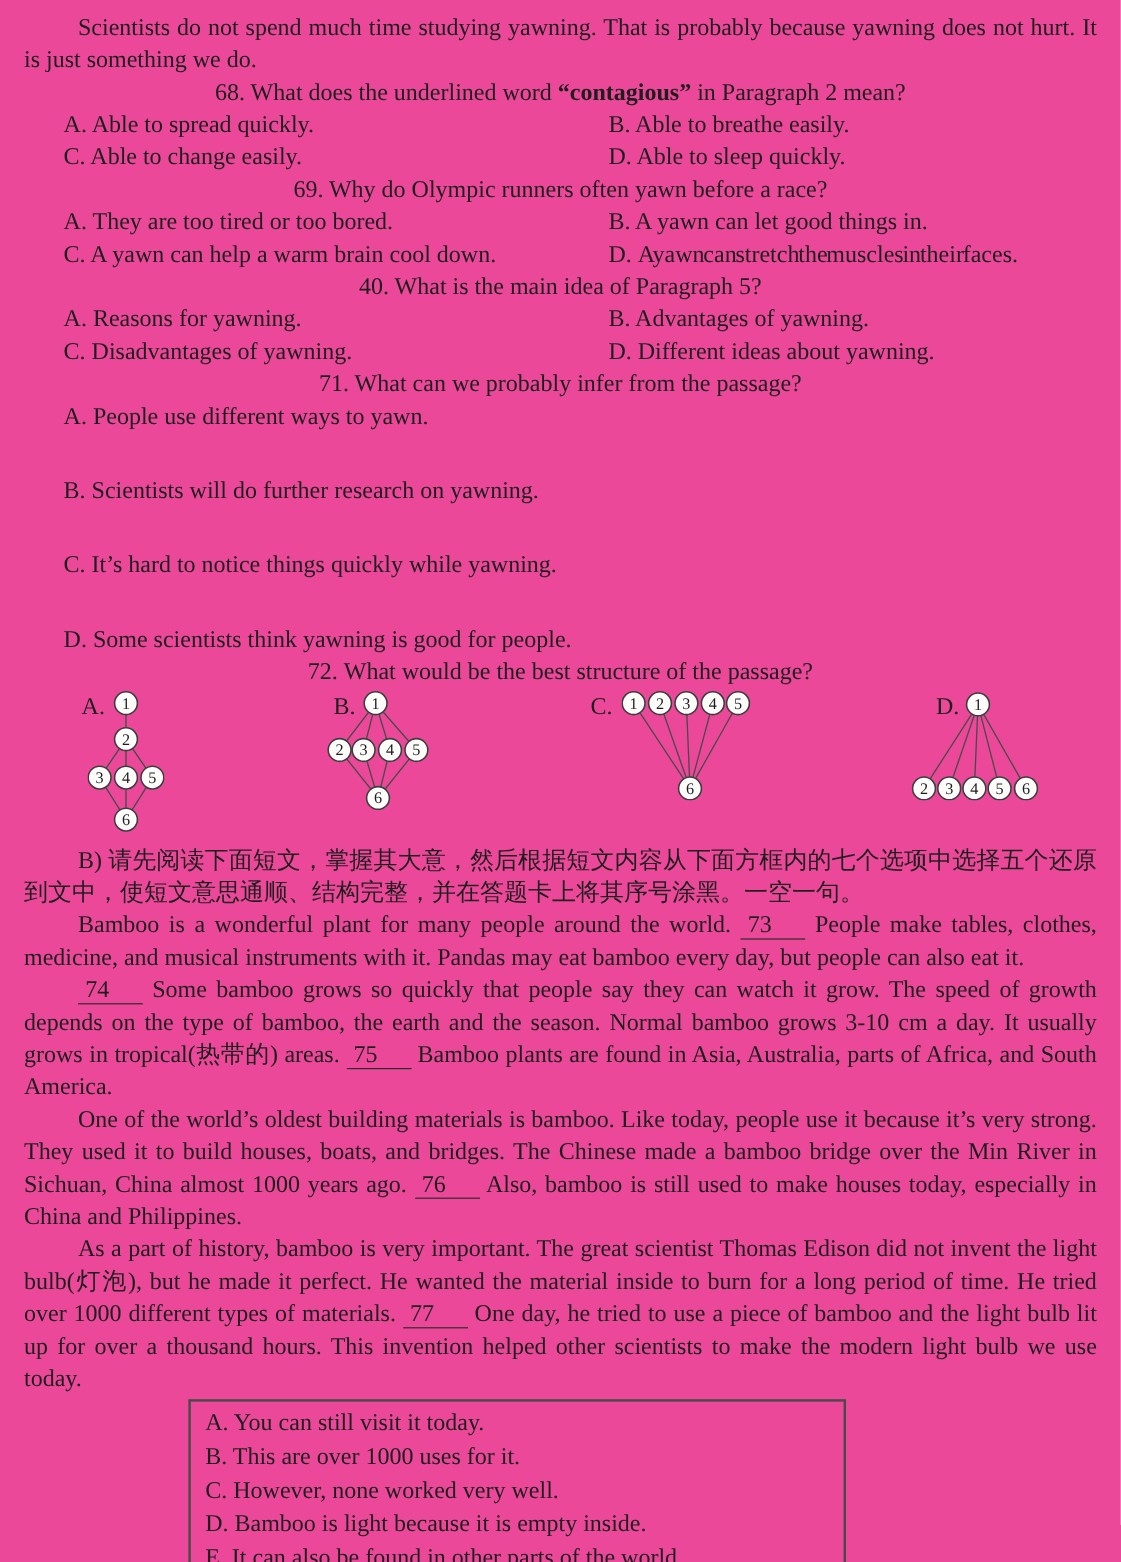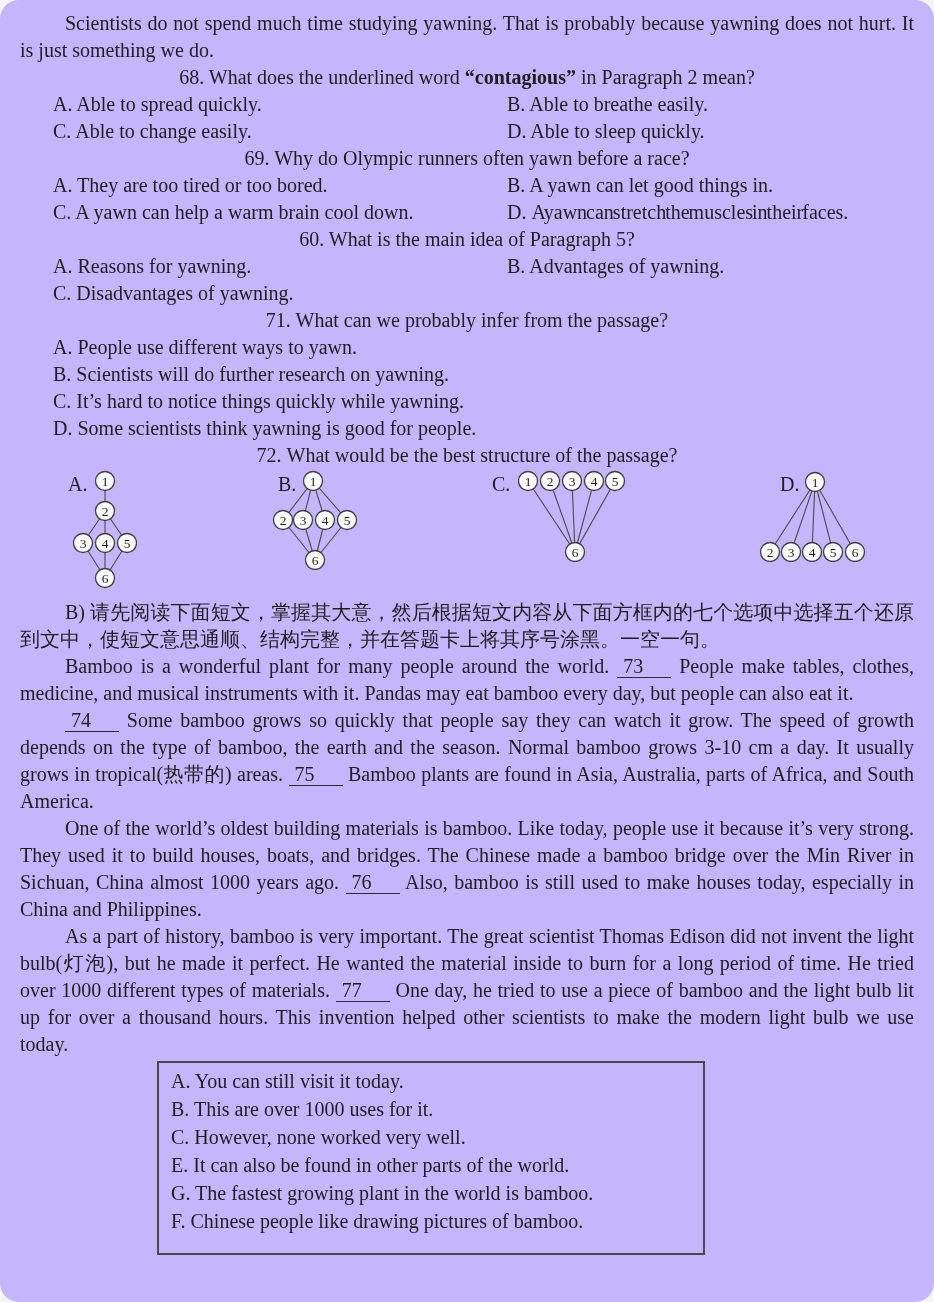--- a/index.html
+++ b/index.html
@@ -4,37 +4,36 @@
 <style>
   * { box-sizing: border-box; }
   html, body { margin: 0; padding: 0; }
   body {
     width: 934px; height: 1302px;
     background: #f6f6f4;
     overflow: hidden;
   }
   .page {
     width: 934px; height: 1302px;
-    background: #c4b5fd;
+    background: #ec4899;
     color: #1e1e1e;
     font-family: "Liberation Serif", "DejaVu Serif", serif;
     font-size: 20px;
     line-height: 27px;
     padding: 10px 20px 0 20px;
     overflow: hidden;
-    border-radius: 19px;
   }
   p { margin: 0; }
   .para { text-align: justify; }
   .indent { text-indent: 45px; }
   .stem { white-space: nowrap; text-align: center; }
   .bold { font-weight: bold; }
   .opts { padding-left: 33px; display: grid; }
   .two-col { grid-template-columns: 454px 1fr; }
-  .one-col { grid-template-columns: 1fr; }
+  .one-col { grid-template-columns: 1fr; gap: 35px; }
   .opt { white-space: nowrap; }
   .tight { word-spacing: -0.30em; }
   .blank {
     display: inline-block;
     min-width: 54px;
     padding: 0 6px;
     text-align: left;
     text-indent: 0;
     border-bottom: 1.5px solid #2c2c2c;
     line-height: 21px;
@@ -80,25 +79,26 @@
     <p class="stem"><span class="qnum">69.</span> <span>Why do Olympic runners often yawn before a race?</span></p>
     <div class="opts two-col">
       <p class="opt"><span>A.</span> <span>They are too tired or too bored.</span></p>
       <p class="opt"><span>B.</span> <span>A yawn can let good things in.</span></p>
       <p class="opt"><span>C.</span> <span>A yawn can help a warm brain cool down.</span></p>
       <p class="opt"><span>D.</span> <span class="tight">A yawn can stretch the muscles in their faces.</span></p>
     </div>
   </div>
 
   <div>
-    <p class="stem"><span class="qnum">60.</span> <span>What is the main idea of Paragraph 5?</span></p>
+    <p class="stem"><span class="qnum">40.</span> <span>What is the main idea of Paragraph 5?</span></p>
     <div class="opts two-col">
       <p class="opt"><span>A.</span> <span>Reasons for yawning.</span></p>
       <p class="opt"><span>B.</span> <span>Advantages of yawning.</span></p>
       <p class="opt"><span>C.</span> <span>Disadvantages of yawning.</span></p>
+      <p class="opt"><span>D.</span> <span>Different ideas about yawning.</span></p>
     </div>
   </div>
 
   <div>
     <p class="stem"><span class="qnum">71.</span> <span>What can we probably infer from the passage?</span></p>
     <div class="opts one-col">
       <p class="opt"><span>A.</span> <span>People use different ways to yawn.</span></p>
       <p class="opt"><span>B.</span> <span>Scientists will do further research on yawning.</span></p>
       <p class="opt"><span>C.</span> <span>It’s hard to notice things quickly while yawning.</span></p>
       <p class="opt"><span>D.</span> <span>Some scientists think yawning is good for people.</span></p>
@@ -209,18 +209,19 @@
   <p class="para indent"><span class="blank">74</span> <span>Some bamboo grows so quickly that people say they can watch it grow. The speed of growth depends on the type of bamboo, the earth and the season. Normal bamboo grows 3-10 cm a day. It usually grows in tropical(热带的) areas.</span> <span class="blank">75</span> <span>Bamboo plants are found in Asia, Australia, parts of Africa, and South America.</span></p>
 
   <p class="para indent"><span>One of the world’s oldest building materials is bamboo. Like today, people use it because it’s very strong. They used it to build houses, boats, and bridges. The Chinese made a bamboo bridge over the Min River in Sichuan, China almost 1000 years ago.</span> <span class="blank">76</span> <span>Also, bamboo is still used to make houses today, especially in China and Philippines.</span></p>
 
   <p class="para indent"><span>As a part of history, bamboo is very important. The great scientist Thomas Edison did not invent the light bulb(灯泡), but he made it perfect. He wanted the material inside to burn for a long period of time. He tried over 1000 different types of materials.</span> <span class="blank">77</span> <span>One day, he tried to use a piece of bamboo and the light bulb lit up for over a thousand hours. This invention helped other scientists to make the modern light bulb we use today.</span></p>
 
   <div class="option-box">
     <p class="box-line"><span>A.</span> <span>You can still visit it today.</span></p>
     <p class="box-line"><span>B.</span> <span>This are over 1000 uses for it.</span></p>
     <p class="box-line"><span>C.</span> <span>However, none worked very well.</span></p>
+    <p class="box-line"><span>D.</span> <span>Bamboo is light because it is empty inside.</span></p>
     <p class="box-line"><span>E.</span> <span>It can also be found in other parts of the world.</span></p>
     <p class="box-line"><span>G.</span> <span>The fastest growing plant in the world is bamboo.</span></p>
     <p class="box-line"><span>F.</span> <span>Chinese people like drawing pictures of bamboo.</span></p>
   </div>
 
 </div>
 
 </body></html>

